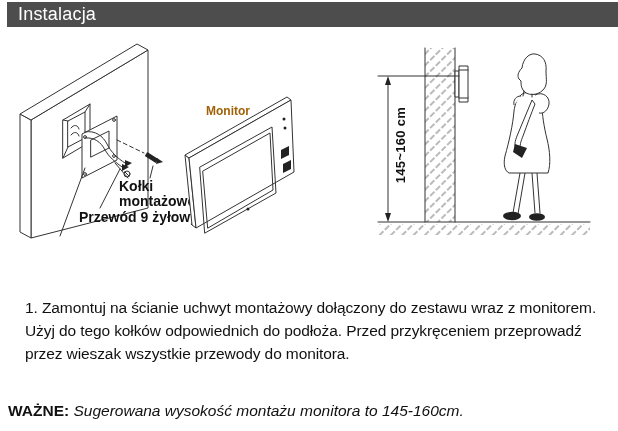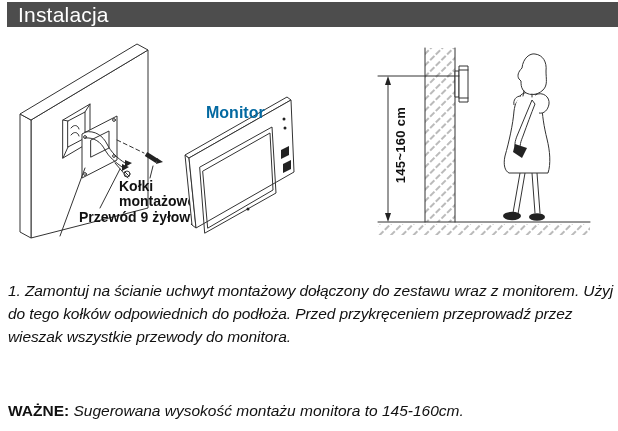--- a/index.html
+++ b/index.html
@@ -2,40 +2,40 @@
 <html><head>
 <meta charset="utf-8">
 <style>
   html,body{margin:0;padding:0;background:#fff;}
   .page{
     position:relative;width:618px;height:431px;background:#ffffff;
     font-family:"Liberation Sans", sans-serif;color:#1a1a1a;overflow:hidden;
   }
   .header-bar{
     position:absolute;top:2px;left:7px;right:0;height:25px;
-    background:#4d4d4d;color:#ffffff;font-size:21px;line-height:25px;
+    background:#4d4d4d;color:#ffffff;font-size:18px;line-height:25px;
     padding-left:11px;letter-spacing:.2px;
   }
   svg{position:absolute;}
   .stroke{fill:none;stroke:#333;stroke-width:1;stroke-linejoin:round;stroke-linecap:round;}
   .fillw{fill:#fff;stroke:#333;stroke-width:1;stroke-linejoin:round;}
   .filld{fill:#222;stroke:none;}
   .diagram-label{
     position:absolute;font-size:14px;font-weight:700;color:#111;line-height:15px;
   }
-  .monitor-label{position:absolute;left:206px;top:104px;font-size:16px;font-weight:600;color:#0369a1;}
+  .monitor-label{position:absolute;left:206px;top:104px;font-size:12px;font-weight:600;color:#a16207;}
   .dim-label{
     position:absolute;left:356px;top:137px;width:90px;height:16px;text-align:center;
     font-size:13px;font-weight:600;color:#111;transform:rotate(-90deg);letter-spacing:.3px;
   }
   .instructions{
     position:absolute;left:8px;top:279px;width:606px;
     font-size:15.5px;line-height:23px;color:#111;letter-spacing:-0.1px;
   }
-  .instructions p{margin:0;font-style:italic;}
+  .instructions p{margin:17px;}
   .note{
     position:absolute;left:8px;top:402px;width:606px;font-size:15.5px;color:#111;
   }
   .note .note-label{font-weight:bold;font-style:normal;}
   .note .note-text{font-style:italic;font-weight:500;}
 </style>
 </head>
 <body>
 
 <div class="page">

